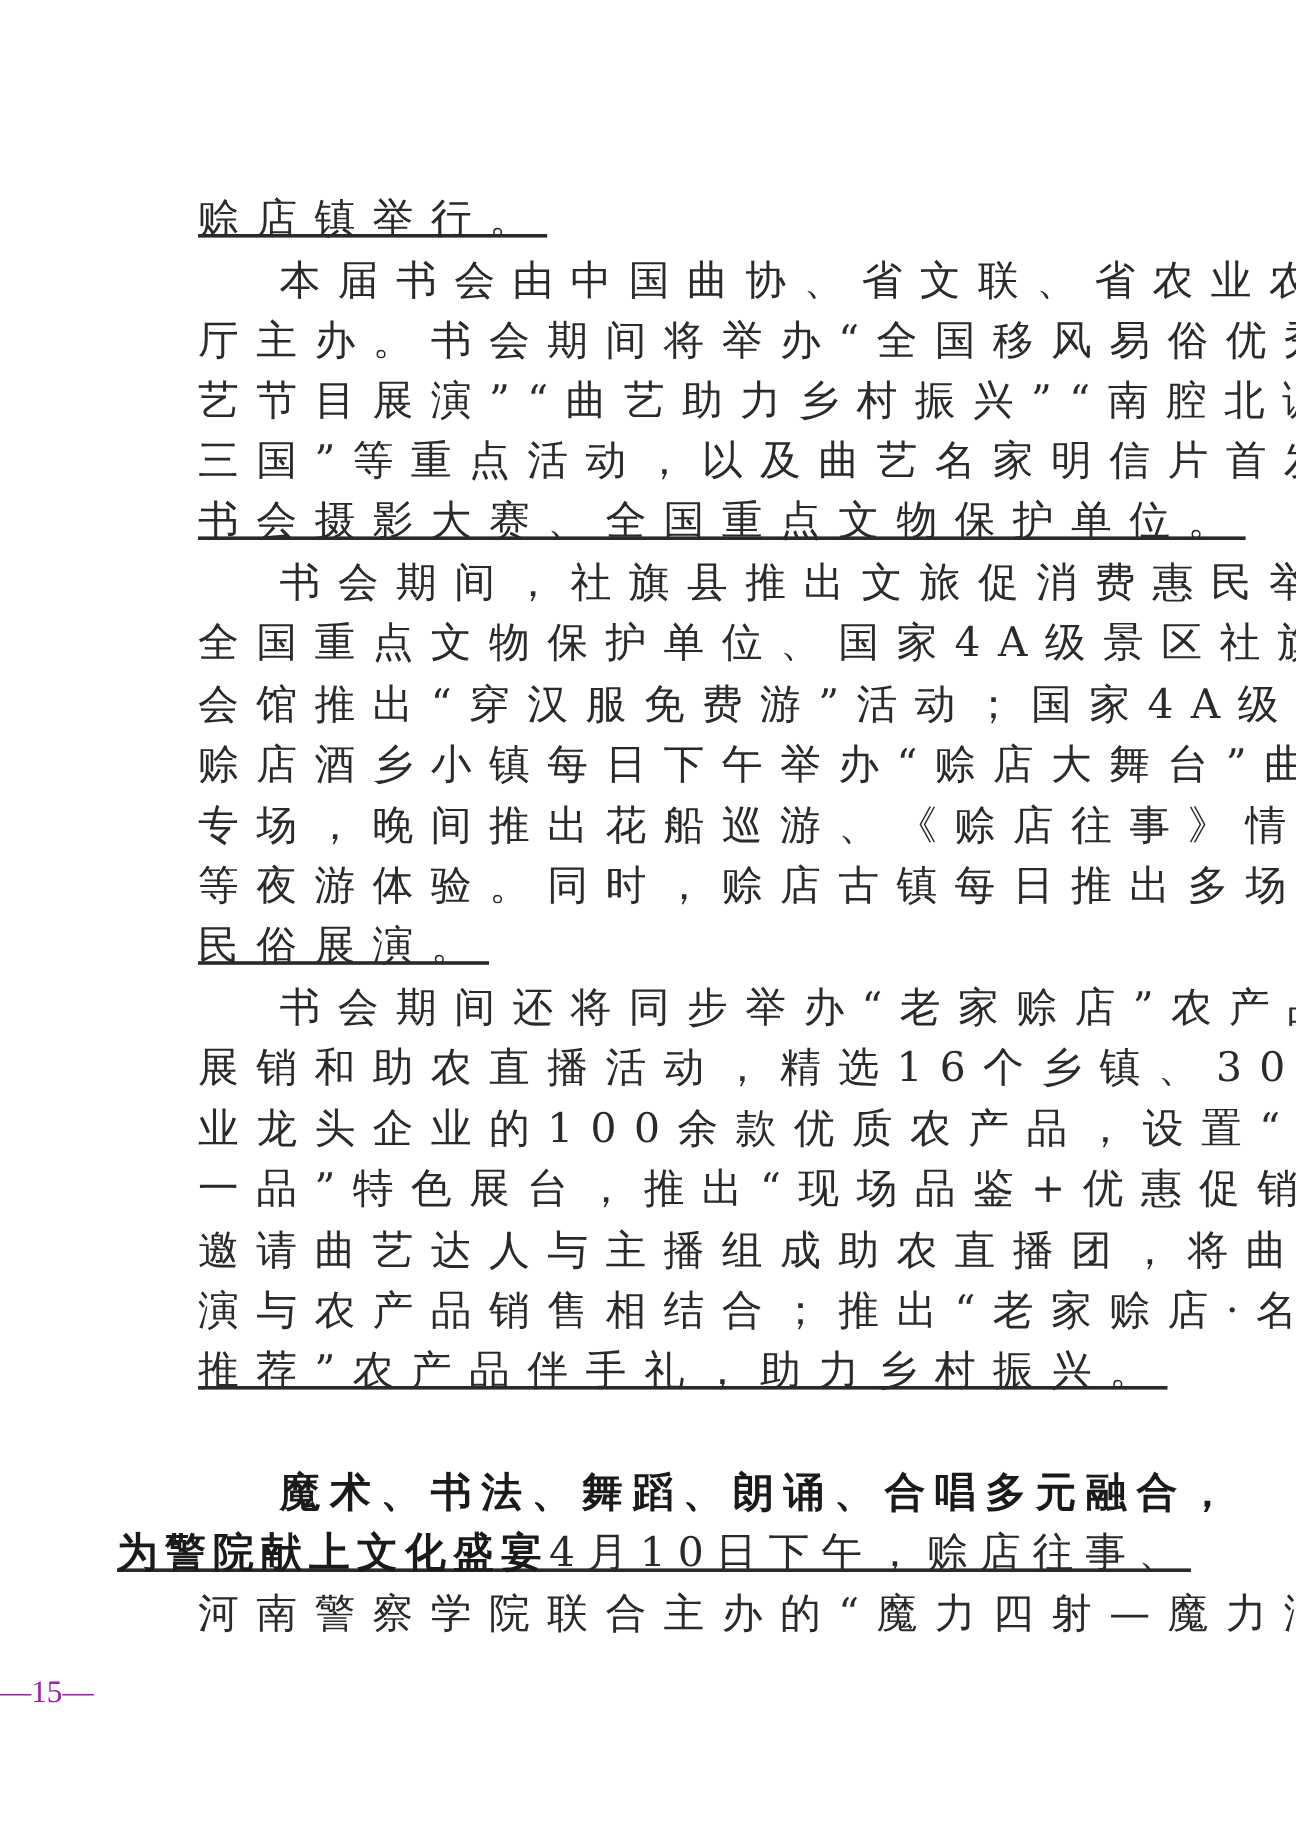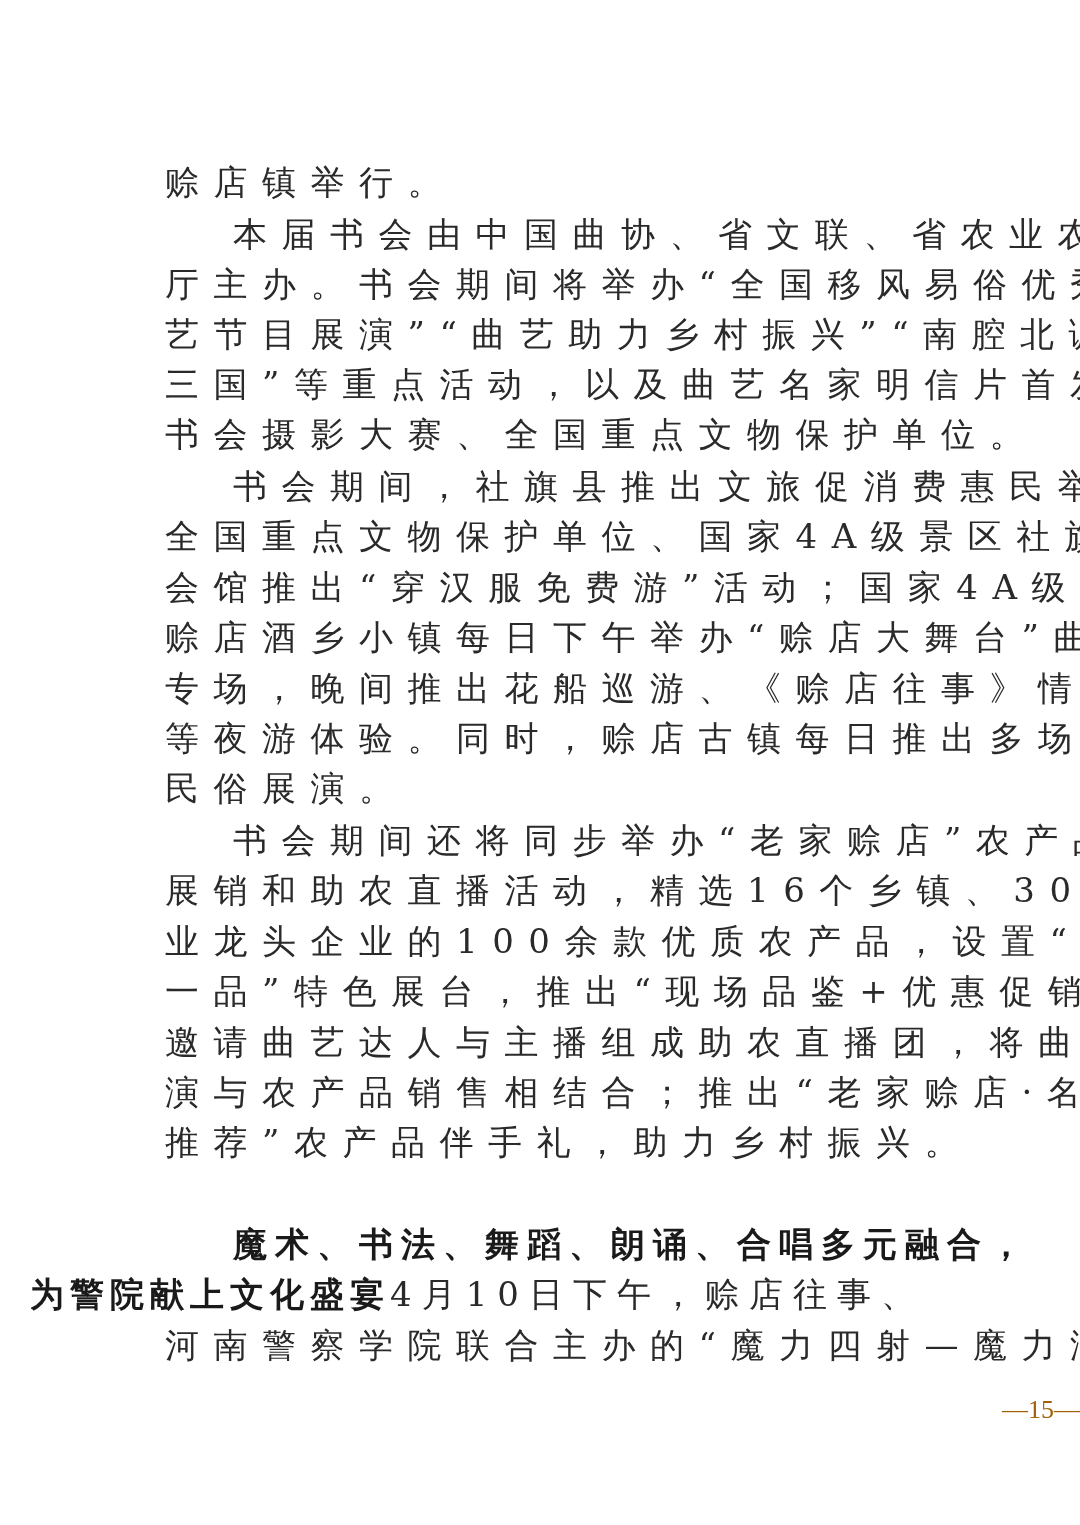--- a/index.html
+++ b/index.html
@@ -28,42 +28,43 @@
       height: 52px;
       font-size: 34px;
       line-height: 52px;
       white-space: nowrap;
       letter-spacing: 14.5px;
       text-align: justify;
       text-align-last: justify;
     }
     .line.last {
       text-align-last: left;
+      text-decoration: underline;
     }
     .line.indent {
       left: 233px;
       width: 692px;
     }
     .bold {
       font-family: "DejaVu Sans", "Liberation Sans", sans-serif;
       font-weight: bold;
       color: #1a1a1a;
     }
     .heading-line {
       letter-spacing: 8px;
     }
     .page-number {
       position: absolute;
       top: 1395px;
       left: 0;
       width: 1080px;
-      text-align: right;
+      text-align: left;
       font-size: 26px;
       line-height: 30px;
-      color: #a16207;
+      color: #a21caf;
       font-family: "Liberation Serif", "DejaVu Serif", serif;
     }
   </style>
 </head>
 <body>
 
 <div class="page">
 
   <div class="line last" style="top:156px;">赊店镇举行。</div>
 
@@ -83,20 +84,20 @@
 
   <div class="line indent" style="top:814px;">书会期间还将同步举办“老家赊店”农产品</div>
   <div class="line" style="top:864px;">展销和助农直播活动，精选16个乡镇、30家农</div>
   <div class="line" style="top:915px;">业龙头企业的100余款优质农产品，设置“一乡</div>
   <div class="line" style="top:965px;">一品”特色展台，推出“现场品鉴+优惠促销”；</div>
   <div class="line" style="top:1016px;">邀请曲艺达人与主播组成助农直播团，将曲艺表</div>
   <div class="line" style="top:1066px;">演与农产品销售相结合；推出“老家赊店·名家</div>
   <div class="line indent bold heading-line" style="top:1218px;">魔术、书法、舞蹈、朗诵、合唱多元融合，</div>
 
   <div class="line last" style="top:1116px;">推荐”农产品伴手礼，助力乡村振兴。</div>
-  <div class="line last" style="top:1268px; text-align-last:justify; display:flex; justify-content:flex-end; letter-spacing:0;">
+  <div class="line last" style="top:1268px; text-align-last:justify; display:flex; justify-content:center; letter-spacing:0;">
     <span class="bold" style="letter-spacing:6px;">为警院献上文化盛宴</span>
     <span style="letter-spacing:10px;">4月10日下午，赊店往事、</span>
   </div>
   <div class="line" style="top:1319px;">河南警察学院联合主办的“魔力四射—魔力润警</div>
 
   <div class="page-number">—15—</div>
 </div>
 
 </body></html>

